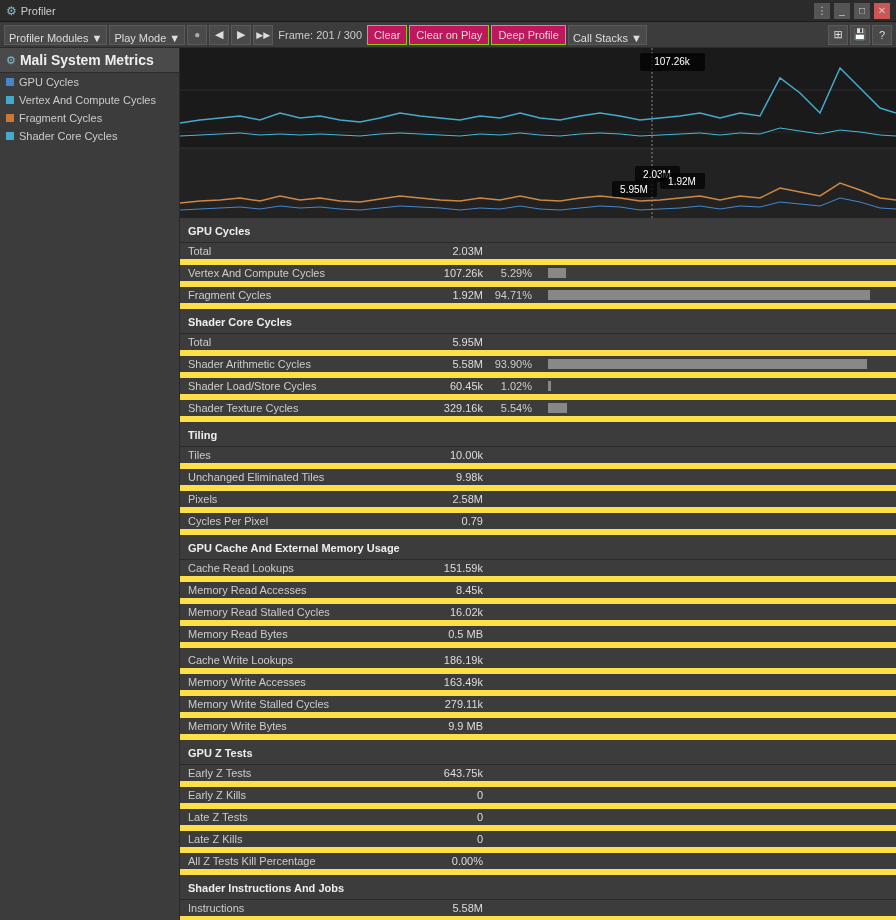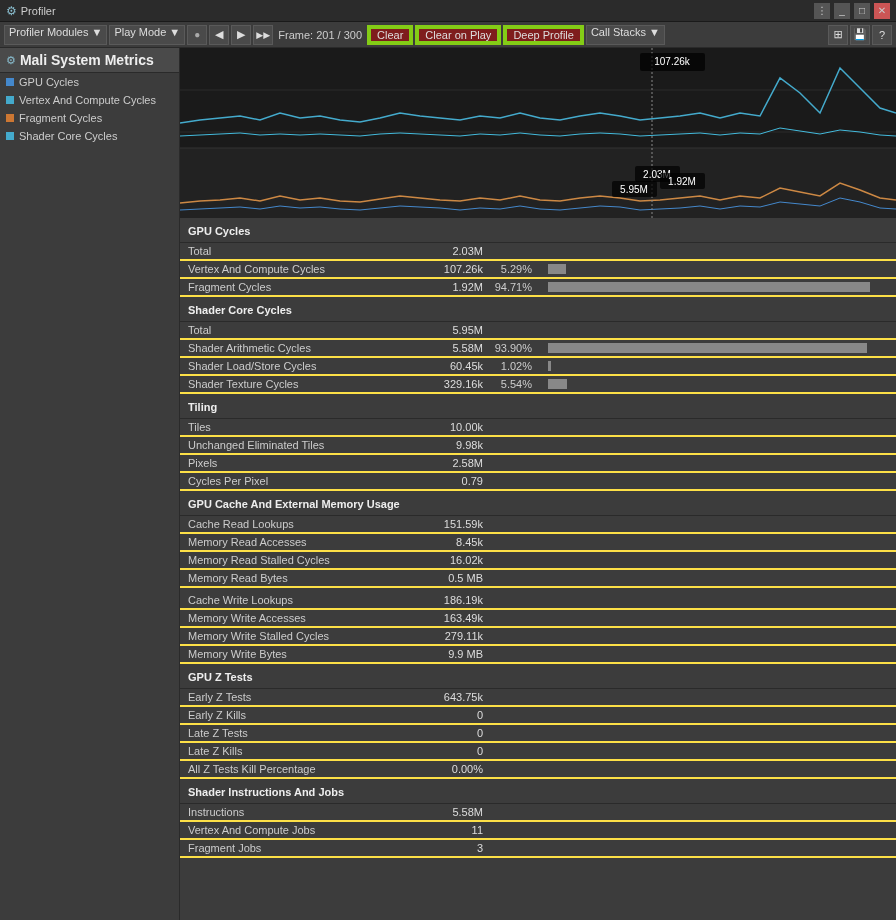--- a/index.html
+++ b/index.html
@@ -52,26 +52,26 @@
     }
     .toolbar-dropdown {
       background: #4a4a4a;
       border: 1px solid #5a5a5a;
       color: #ddd;
       font-size: 11px;
       height: 20px;
       padding: 0 4px;
       cursor: pointer;
       display: flex;
-      align-items: flex-start;
+      align-items: flex-end;
       gap: 3px;
     }
     .toolbar-btn {
-      background: #7f1d1d;
-      border: 4px solid #84cc16;
+      background: #be185d;
+      border: 1px solid #84cc16;
       color: #ddd;
       font-size: 11px;
       height: 20px;
       padding: 0 6px;
       cursor: pointer;
       display: flex;
       align-items: center;
     }
     .toolbar-icon-btn {
       background: #4a4a4a;
@@ -170,21 +170,21 @@
       font-weight: bold;
       color: #eee;
       border-bottom: 1px solid #2a2a2a;
       margin-top: 2px;
     }
     .data-row {
       display: flex;
       align-items: center;
       padding: 2px 8px;
       min-height: 18px;
-      border-bottom: 2px solid #fde047;
+      border-bottom: 6px solid #fde047;
     }
     .row-label {
       flex: 0 0 230px;
       color: #ccc;
       font-size: 11px;
     }
     .row-value {
       flex: 0 0 75px;
       color: #ddd;
       font-size: 11px;

